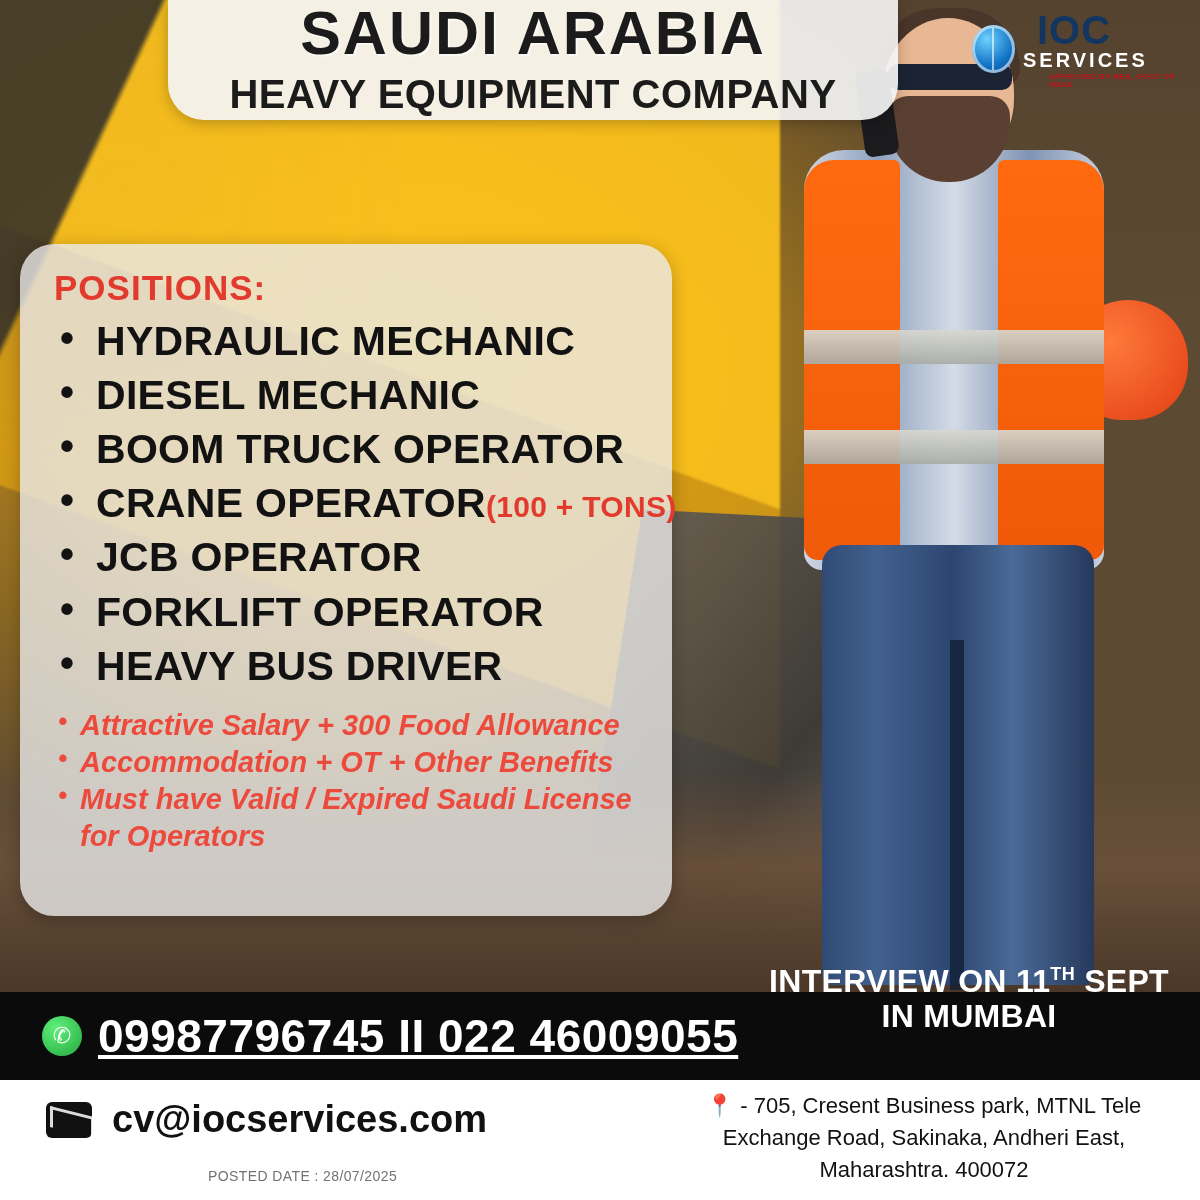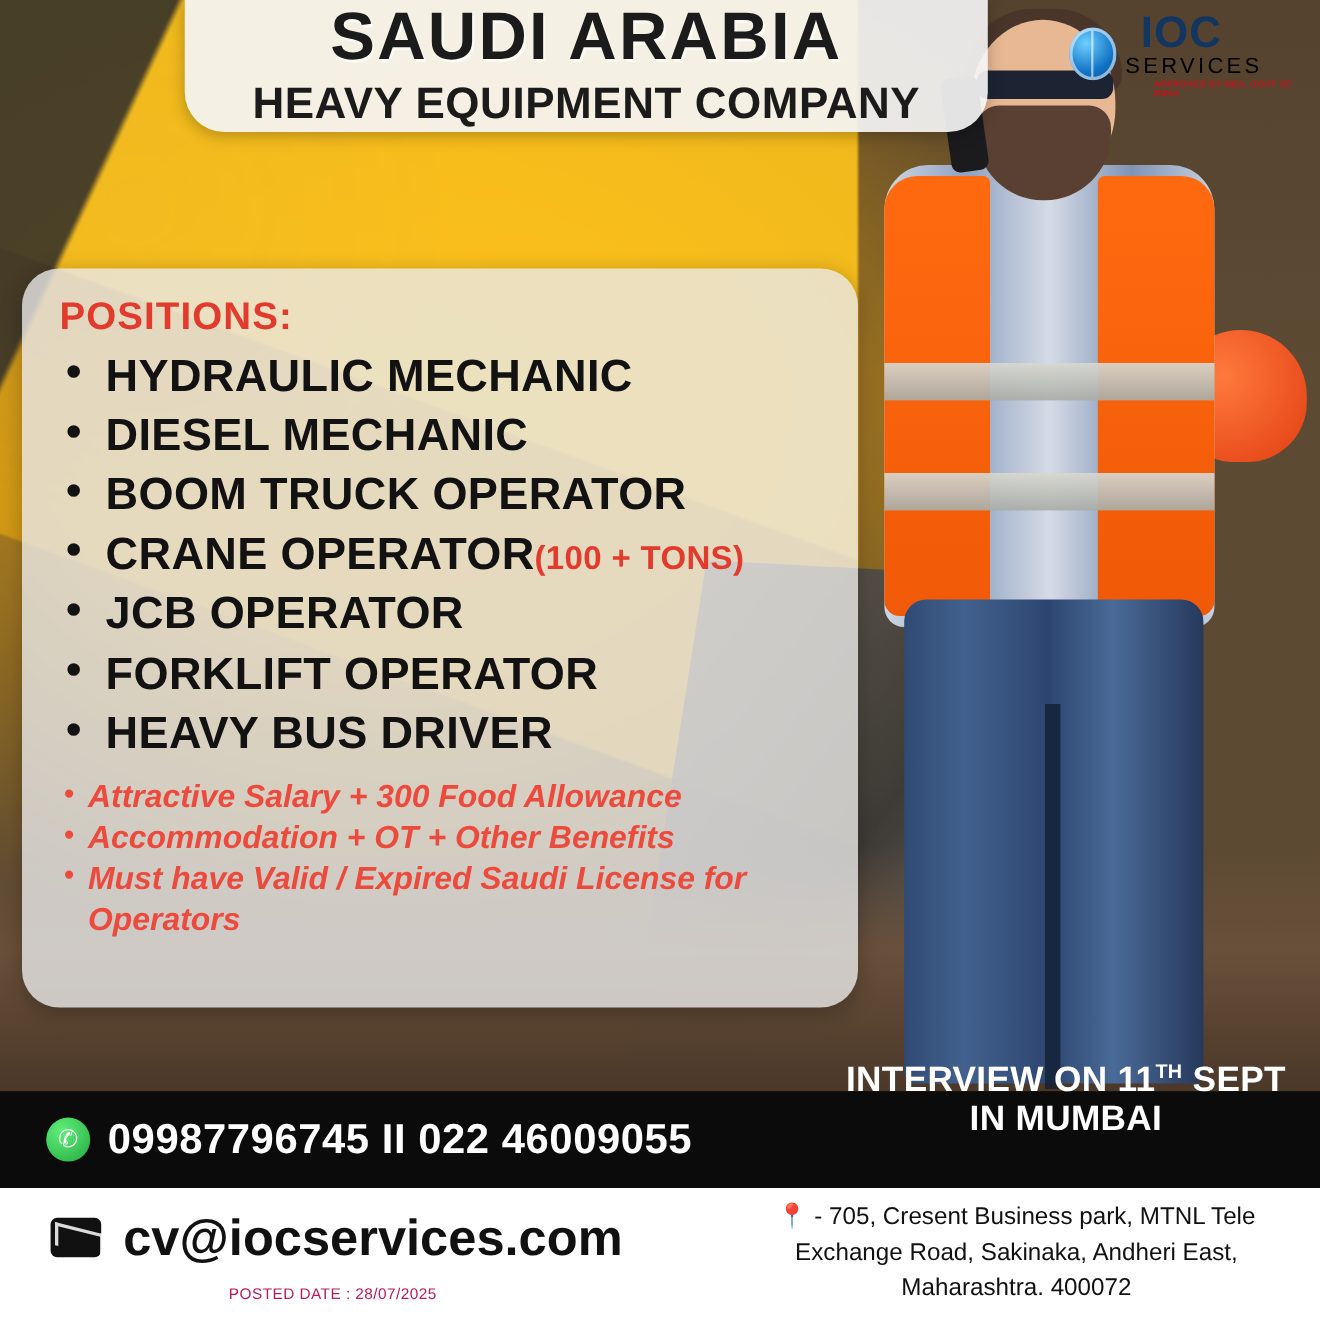--- a/index.html
+++ b/index.html
@@ -99,26 +99,26 @@
   
   .logo { position: absolute; right: 18px; top: 6px; width: 210px; height: 86px;
     display: flex; align-items: center; gap: 8px; }
   .logo-globe { width: 48px; height: 48px; border-radius: 50%;
     background: radial-gradient(circle at 35% 30%, #6fd0ff, #1172c4 60%, #0b4f8e);
     box-shadow: inset 0 0 0 3px rgba(255,255,255,.55); position: relative; }
   .logo-globe:after { content:""; position:absolute; left:50%; top:3px; width:2px; height:42px;
     background: rgba(255,255,255,.6); transform: translateX(-50%); }
   .logo-text { display: flex; flex-direction: column; line-height: 1; }
   .logo-ioc { font-size: 40px; font-weight: 800; color: #12365f; letter-spacing: 1px; margin-left: 14px; }
-  .logo-serv { font-size: 20px; font-weight: 400; color: #000000; letter-spacing: 3px; }
+  .logo-serv { font-size: 20px; font-weight: 700; color: #ffffff; letter-spacing: 3px; }
   .logo-appr { font-size: 8px; font-weight: 700; color: #c4131b; letter-spacing: .3px; margin-top: 3px; margin-left: 26px; }
 
   
   .panel {
-    position: absolute; left: 20px; top: 244px; width: 760px; height: 672px;
+    position: absolute; left: 20px; top: 244px; width: 652px; height: 672px;
     background: rgba(232,232,232,0.80);
     border-radius: 34px;
     padding: 24px 30px 18px 34px;
     box-shadow: 0 4px 18px rgba(0,0,0,0.25);
   }
   .panel-title { font-size: 35px; font-weight: 800; color: #e23b2e; letter-spacing: 1px; margin-bottom: 6px; }
   ul.jobs { list-style: none; }
   ul.jobs li {
     font-size: 41px; font-weight: 800; color: #121212; letter-spacing: .3px;
     line-height: 1.32; position: relative; padding-left: 42px; white-space: nowrap;
@@ -137,39 +137,39 @@
   
   .bar-dark {
     position: absolute; left: 0; bottom: 120px; width: 1200px; height: 88px;
     background: #0b0b0b; display: flex; align-items: center;
   }
   .phone-wrap { display: flex; align-items: center; gap: 16px; padding-left: 42px; }
   .wa-icon { width: 40px; height: 40px; border-radius: 50%;
     background: radial-gradient(circle at 35% 30%, #5ef07a, #25a93f);
     display: flex; align-items: center; justify-content: center;
     color: #fff; font-size: 22px; }
-  .phone-text { color: #fff; font-size: 38px; font-weight: 800; letter-spacing: .5px; }
+  .phone-text { color: #fff; font-size: 46px; font-weight: 800; letter-spacing: .5px; text-decoration: underline; }
   .interview {
     position: absolute; right: 16px; top: -28px; width: 430px; text-align: center;
     color: #fff; font-size: 32px; font-weight: 800; line-height: 1.08; letter-spacing: .3px;
   }
   .interview sup { font-size: 18px; }
 
   .bar-white {
     position: absolute; left: 0; bottom: 0; width: 1200px; height: 120px;
     background: #ffffff;
   }
   .email-wrap { position: absolute; left: 46px; top: 18px; display: flex; align-items: center; gap: 20px; }
   .mail-icon { width: 46px; height: 36px; border-radius: 6px; background: #111;
     position: relative; }
   .mail-icon:after { content:""; position:absolute; left:4px; top:4px; width: 38px; height: 18px;
     border-top: 3px solid #fff; border-left: 3px solid #fff; border-right: 3px solid #fff;
     transform: skewY(14deg); transform-origin: left top; opacity: .85; }
-  .email-text { font-size: 46px; font-weight: 600; color: #111; }
-  .posted { position: absolute; left: 208px; top: 88px; font-size: 14px; color: #be185d; letter-spacing: .4px; }
+  .email-text { font-size: 38px; font-weight: 600; color: #111; }
+  .posted { position: absolute; left: 208px; top: 88px; font-size: 14px; color: #737373; letter-spacing: .4px; }
   .address {
     position: absolute; right: 16px; top: 10px; width: 520px; text-align: center;
     font-size: 22px; color: #111; line-height: 1.45;
   }
   .pin { color: #e23b2e; }
 </style>
 </head>
 <body>
 
 <div class="poster">

